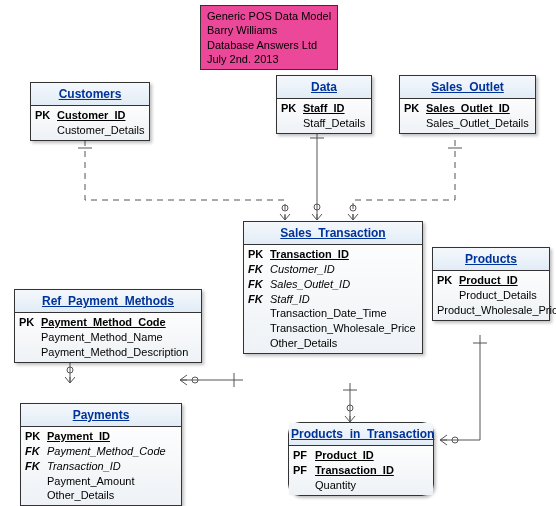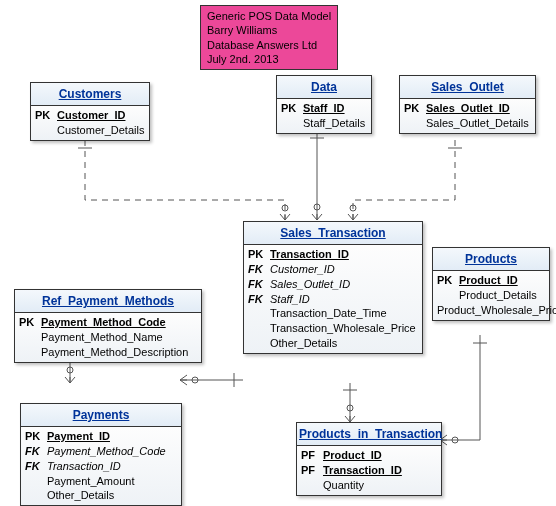--- a/index.html
+++ b/index.html
@@ -261,21 +261,21 @@
         <span class="key"></span>
         <span class="attr">Payment_Amount</span>
       </div>
       <div class="row">
         <span class="key"></span>
         <span class="attr">Other_Details</span>
       </div>
     </div>
 </div>
 
-<div class="entity" style="left:296px; top:422px; width:144px;">
+<div class="entity" style="left:288px; top:422px; width:144px;border-radius:12px;">
   <div class="entity-title">Products_in_Transaction</div>
   <div class="entity-body">
       <div class="row">
         <span class="key">PF</span>
         <span class="attr pk">Product_ID</span>
       </div>
       <div class="row">
         <span class="key">PF</span>
         <span class="attr pk">Transaction_ID</span>
       </div>

